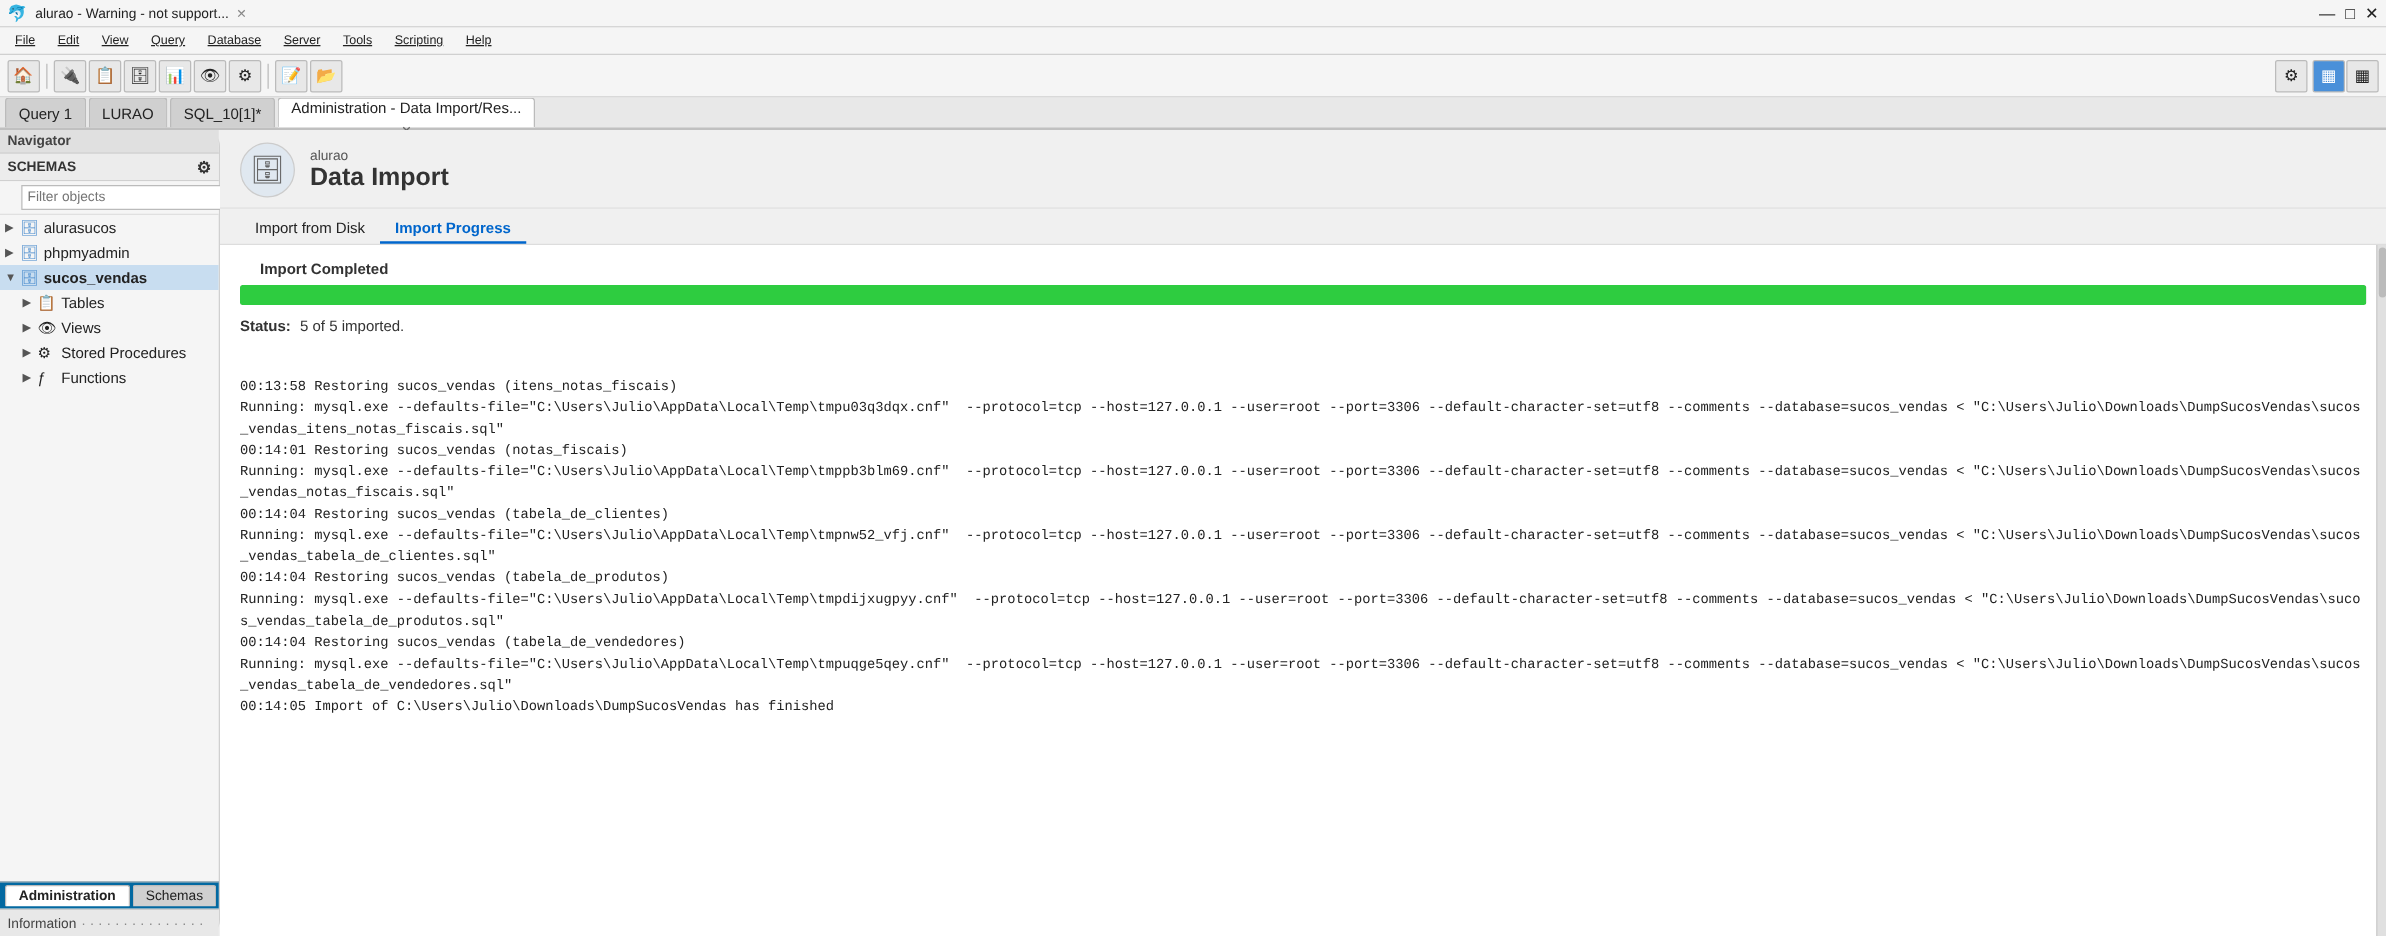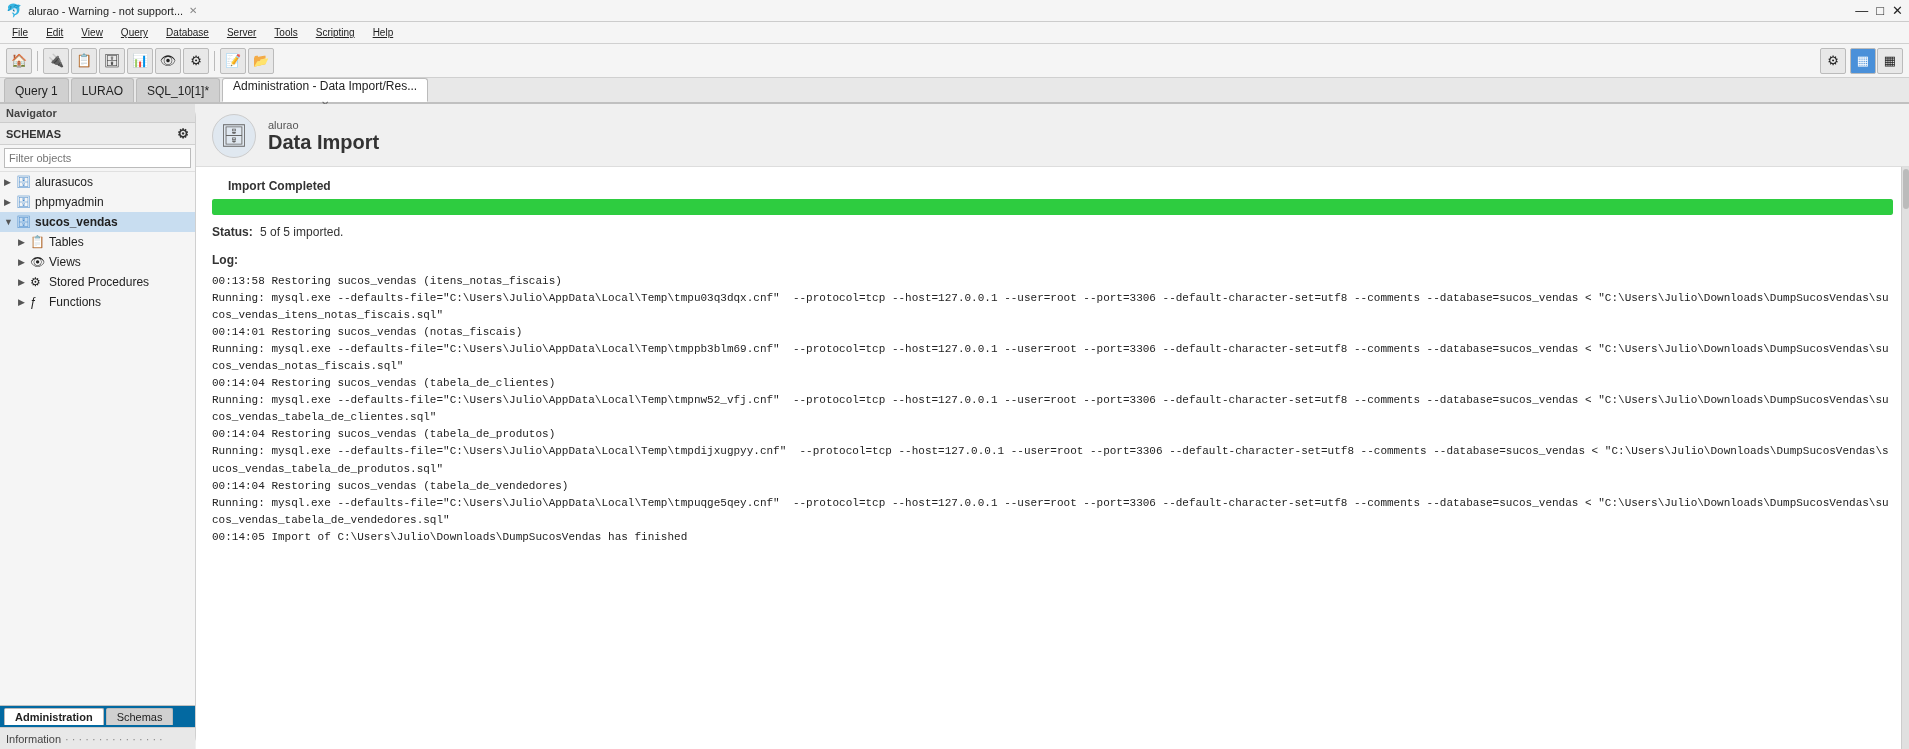--- a/index.html
+++ b/index.html
@@ -134,20 +134,21 @@
       background: #f5f5f5;
       border-bottom: 1px solid #e0e0e0;
     }
     #filter-input {
       width: 100%;
       height: 20px;
       font-size: 11px;
       border: 1px solid #bbb;
       padding: 1px 4px;
       background: #fff;
+      margin-left: 13px;
     }
     #schema-tree {
       flex: 1;
       overflow-y: auto;
       font-size: 12px;
     }
     .tree-item {
       display: flex;
       align-items: center;
       padding: 1px 4px;
@@ -346,21 +347,21 @@
     <span>SQL_10[1]*</span>
   </div>
   <div class="tab active">
     <span>Administration - Data Import/Res...</span>
     <span class="tab-close">✕</span>
   </div>
 </div>
 
 <div id="main-layout" style="display:flex; height:calc(749px - 22px - 22px - 34px - 26px); flex-direction:row;">
 
-  <div id="navigator" style="width:196px; background:#f5f5f5; border-right:1px solid #d0d0d0; display:flex; flex-shrink:0;border-radius:13px;">
+  <div id="navigator" style="width:176px; background:#f5f5f5; border-right:1px solid #d0d0d0; display:flex; flex-shrink:0;border-radius:13px;">
     <div id="navigator-header">
       <span>Navigator</span>
     </div>
     <div id="schemas-header">
       <span>SCHEMAS</span>
       <span style="font-size:13px; cursor:pointer;">⚙</span>
     </div>
     <div id="filter-row">
       <input id="filter-input" class="" type="text" style="width: 100%; height: 20px; font-size: 11px; border: 1px solid rgb(187, 187, 187); padding: 1px 4px; background: rgb(255, 255, 255);" placeholder="Filter objects">
     </div>
@@ -422,37 +423,40 @@
   <div id="content-area" style="flex:1;background:#fff;overflow:hidden;display:flex;flex-direction:column;">
 
     <div id="import-header" style="display:flex;align-items:center;padding:10px 16px 8px 16px;border-bottom:1px solid #ddd;background:#f0f0f0;">
       <div id="import-icon" style="width:44px;height:44px;background:#e0e8f0;border-radius:50%;display:flex;align-items:center;justify-content:center;font-size:22px;margin-right:12px;color:#666;border:1px solid #ccc;">🗄</div>
       <div id="import-title-block">
         <span id="import-user" style="font-size:11px;color:#555;">alurao</span>
         <div id="import-title" style="font-size:20px;font-weight:bold;color:#333;">Data Import</div>
       </div>
     </div>
 
+    <div id="import-subtabs" style="display:flex;padding:4px 16px 0 16px;background:#f0f0f0;border-bottom:1px solid #ddd;">
+      <div class="import-subtab" style="padding:4px 12px;font-size:12px;cursor:pointer;border-bottom:2px solid transparent;">Import from Disk</div>
+      <div class="import-subtab active" style="padding:4px 12px;font-size:12px;cursor:pointer;border-bottom:2px solid #0066cc;color:#0066cc;font-weight:bold;">Import Progress</div>
+    </div>
 
     <div id="import-body" style="padding:12px 16px;overflow-y:auto;flex:1;position:relative;">
       <div id="import-completed-label" style="font-size:12px;font-weight:bold;color:#333;margin-bottom:6px;margin-left:16px;">Import Completed</div>
 
       
       <div id="progress-bar-container" style="width:100%;height:16px;background:#ccc;border-radius:2px;overflow:hidden;margin-bottom:10px;">
         <div id="progress-bar-fill" style="height:100%;background:#2ecc40;border-radius:2px;width:100%;"></div>
       </div>
 
       
       <div style="font-size:12px;font-weight:bold;color:#333;display:inline;">Status:</div>
       <span style="font-size:12px;color:#333;margin-left:4px;">5 of 5 imported.</span>
       <br><br>
 
       
-      <div style="font-size:12px;font-weight:bold;color:#333;margin-bottom:6px;">Log:</div>
-      <div id="log-content" style="font-family:'Courier New',monospace;font-size:11px;color:#222;line-height:1.55;white-space:pre-wrap;word-break:break-all;">00:13:58 Restoring sucos_vendas (itens_notas_fiscais)
+      <div id="log-content" style="font-family:'Courier New',monospace;font-size:11px;color:#222;line-height:1.55;white-space:pre-wrap;word-break:break-all;margin-top:20px;">00:13:58 Restoring sucos_vendas (itens_notas_fiscais)
 Running: mysql.exe --defaults-file="C:\Users\Julio\AppData\Local\Temp\tmpu03q3dqx.cnf"  --protocol=tcp --host=127.0.0.1 --user=root --port=3306 --default-character-set=utf8 --comments --database=sucos_vendas &lt; "C:\Users\Julio\Downloads\DumpSucosVendas\sucos_vendas_itens_notas_fiscais.sql"
 00:14:01 Restoring sucos_vendas (notas_fiscais)
 Running: mysql.exe --defaults-file="C:\Users\Julio\AppData\Local\Temp\tmppb3blm69.cnf"  --protocol=tcp --host=127.0.0.1 --user=root --port=3306 --default-character-set=utf8 --comments --database=sucos_vendas &lt; "C:\Users\Julio\Downloads\DumpSucosVendas\sucos_vendas_notas_fiscais.sql"
 00:14:04 Restoring sucos_vendas (tabela_de_clientes)
 Running: mysql.exe --defaults-file="C:\Users\Julio\AppData\Local\Temp\tmpnw52_vfj.cnf"  --protocol=tcp --host=127.0.0.1 --user=root --port=3306 --default-character-set=utf8 --comments --database=sucos_vendas &lt; "C:\Users\Julio\Downloads\DumpSucosVendas\sucos_vendas_tabela_de_clientes.sql"
 00:14:04 Restoring sucos_vendas (tabela_de_produtos)
 Running: mysql.exe --defaults-file="C:\Users\Julio\AppData\Local\Temp\tmpdijxugpyy.cnf"  --protocol=tcp --host=127.0.0.1 --user=root --port=3306 --default-character-set=utf8 --comments --database=sucos_vendas &lt; "C:\Users\Julio\Downloads\DumpSucosVendas\sucos_vendas_tabela_de_produtos.sql"
 00:14:04 Restoring sucos_vendas (tabela_de_vendedores)
 Running: mysql.exe --defaults-file="C:\Users\Julio\AppData\Local\Temp\tmpuqge5qey.cnf"  --protocol=tcp --host=127.0.0.1 --user=root --port=3306 --default-character-set=utf8 --comments --database=sucos_vendas &lt; "C:\Users\Julio\Downloads\DumpSucosVendas\sucos_vendas_tabela_de_vendedores.sql"
 00:14:05 Import of C:\Users\Julio\Downloads\DumpSucosVendas has finished</div>

